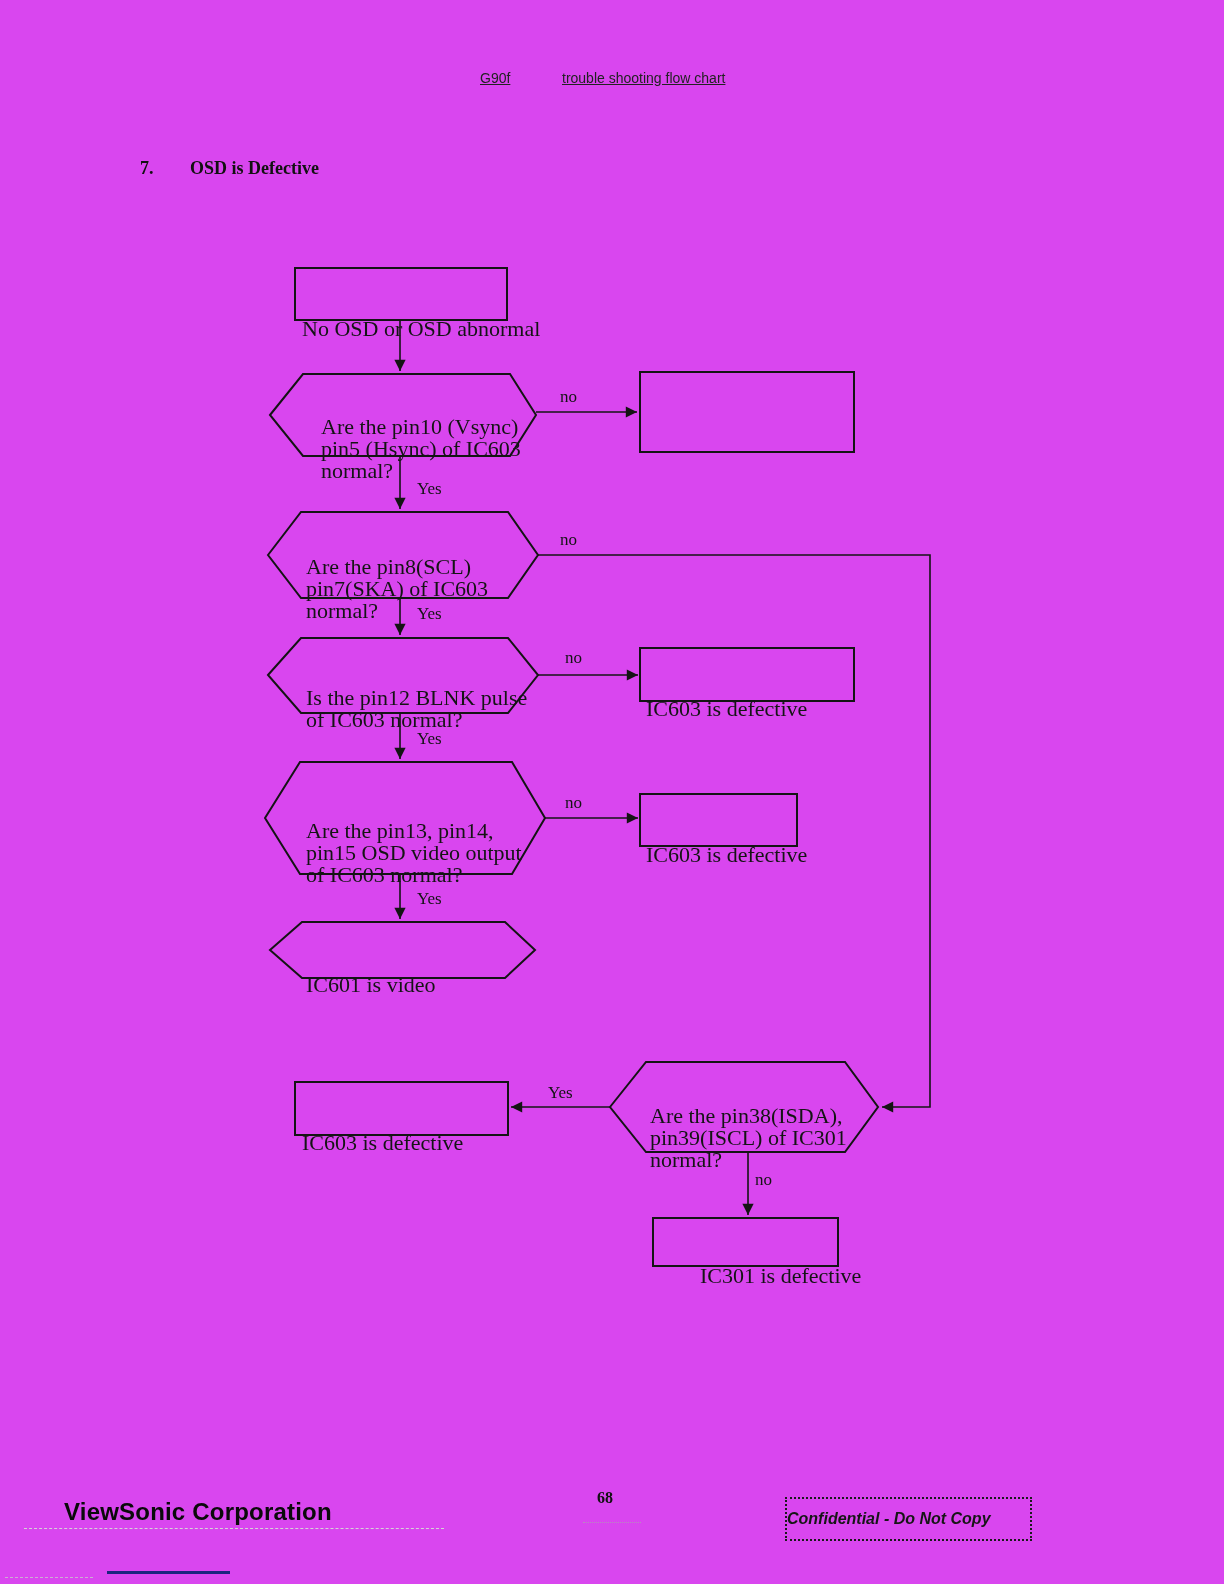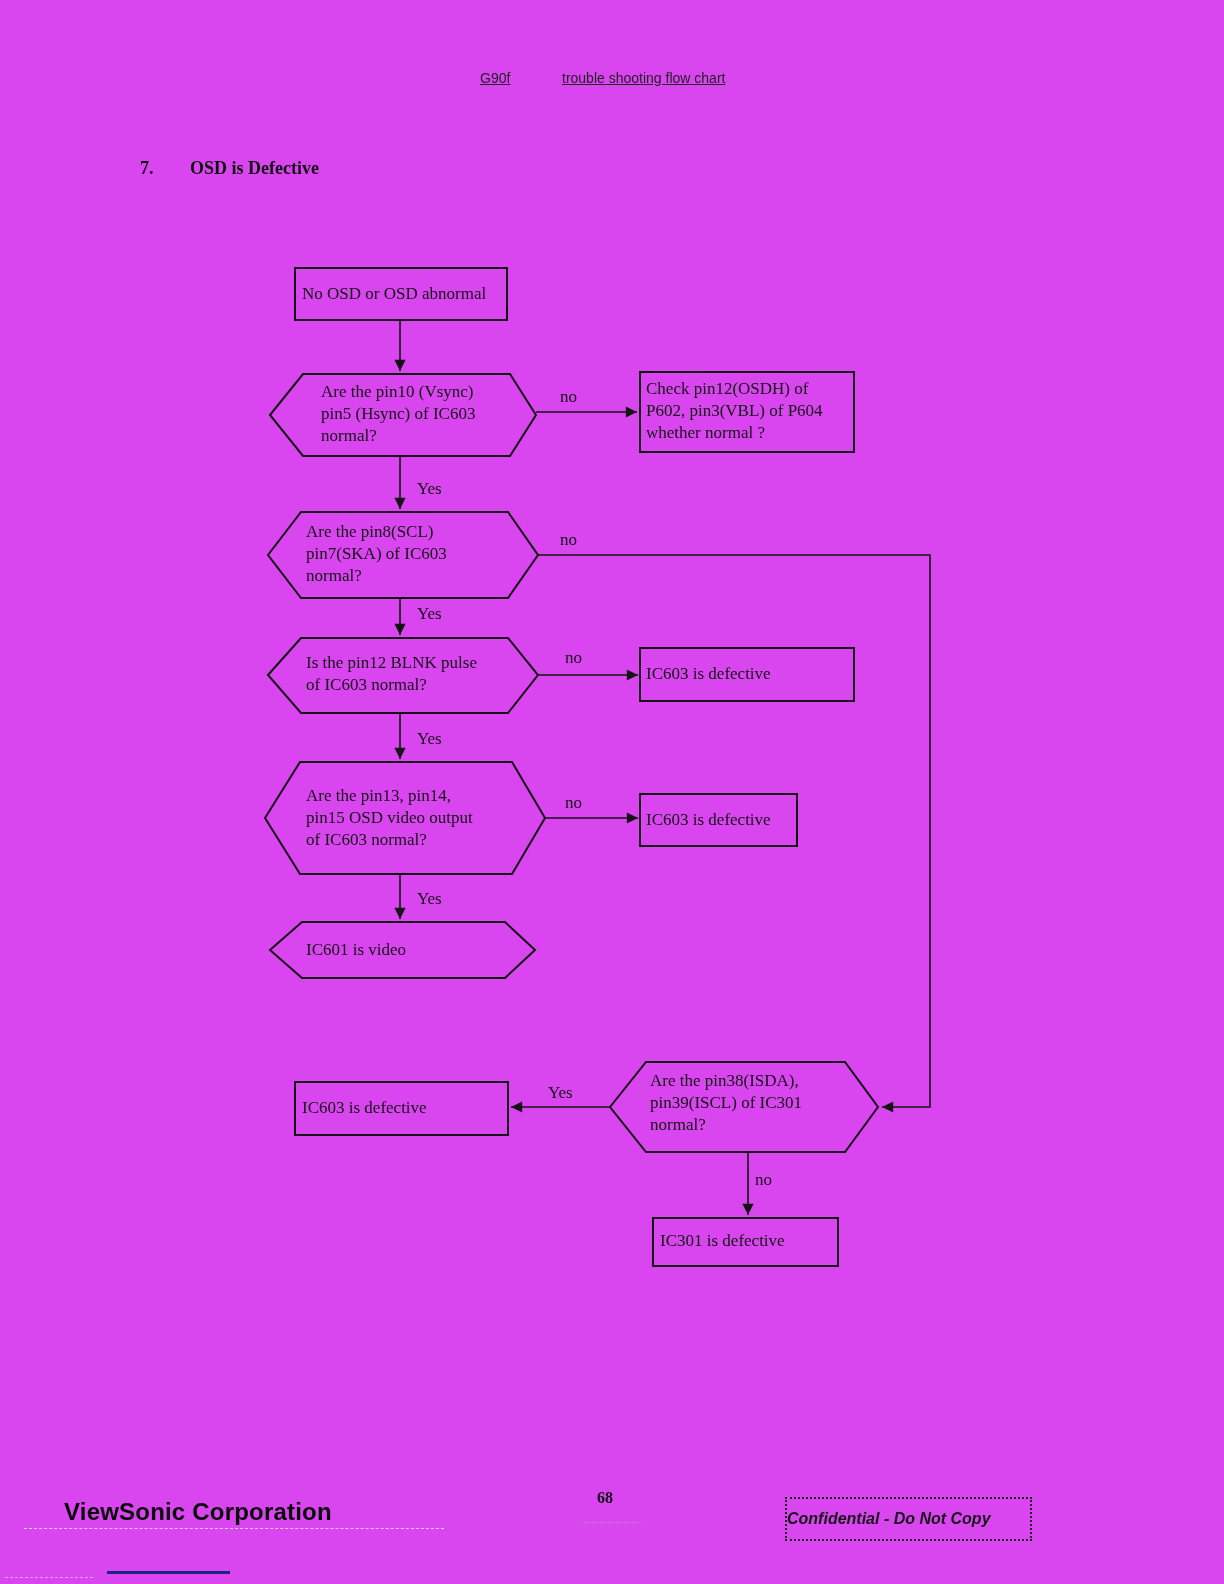--- a/index.html
+++ b/index.html
@@ -9,24 +9,25 @@
     background:#d946ef;
     margin:0 auto;
     overflow:hidden;
     font-family:"Liberation Serif", serif;
     color:#111;
   }
   svg.shapes{position:absolute;left:0;top:0;z-index:1;}
   .txt{
     position:absolute;
     z-index:2;
-    font-size:17px;
+    font-size:22px;
     line-height:22px;
     white-space:pre-line;
     color:#141414;
+    margin-top:35px;
   }
   .lbl{
     position:absolute;
     z-index:2;
     font-size:17px;
     color:#141414;
   }
   .hdr{
     position:absolute;
     top:70px;
@@ -140,39 +141,36 @@
     <line x1="545" y1="818" x2="638" y2="818" stroke="#141414" stroke-width="1.6" marker-end="url(#arr)"></line>
     <line x1="400" y1="874" x2="400" y2="919" stroke="#141414" stroke-width="1.6" marker-end="url(#arr)"></line>
     <line x1="610" y1="1107" x2="511" y2="1107" stroke="#141414" stroke-width="1.6" marker-end="url(#arr)"></line>
     <line x1="748" y1="1152" x2="748" y2="1215" stroke="#141414" stroke-width="1.6" marker-end="url(#arr)"></line>
   </svg>
 
   <div class="txt" style="left:302px;top:283px;">No OSD or OSD abnormal</div>
   <div class="txt" style="left:321px;top:381px;">Are the pin10 (Vsync)
 pin5 (Hsync) of IC603
 normal?</div>
-  <div class="txt" style="left:646px;top:378px;">Check pin12(OSDH) of
-P602, pin3(VBL) of P604
-whether normal ?</div>
   <div class="txt" style="left:306px;top:521px;">Are the pin8(SCL)
 pin7(SKA) of IC603
 normal?</div>
   <div class="txt" style="left:306px;top:652px;">Is the pin12 BLNK pulse
 of IC603 normal?</div>
   <div class="txt" style="left:646px;top:663px;">IC603 is defective</div>
   <div class="txt" style="left:306px;top:785px;">Are the pin13, pin14,
 pin15 OSD video output
 of IC603 normal?</div>
   <div class="txt" style="left:646px;top:809px;">IC603 is defective</div>
   <div class="txt" style="left:306px;top:939px;">IC601 is video</div>
   <div class="txt" style="left:650px;top:1070px;">Are the pin38(ISDA),
 pin39(ISCL) of IC301
 normal?</div>
   <div class="txt" style="left:302px;top:1097px;">IC603 is defective</div>
-  <div class="txt" style="left:660px;top:1230px;">IC301 is defective</div>
+  <div class="txt" style="left:700px;top:1230px;">IC301 is defective</div>
 
   <span class="lbl" style="left:417px;top:479px;">Yes</span>
   <span class="lbl" style="left:560px;top:387px;">no</span>
   <span class="lbl" style="left:417px;top:604px;">Yes</span>
   <span class="lbl" style="left:560px;top:530px;">no</span>
   <span class="lbl" style="left:417px;top:729px;">Yes</span>
   <span class="lbl" style="left:565px;top:648px;">no</span>
   <span class="lbl" style="left:417px;top:889px;">Yes</span>
   <span class="lbl" style="left:565px;top:793px;">no</span>
   <span class="lbl" style="left:548px;top:1083px;">Yes</span>

